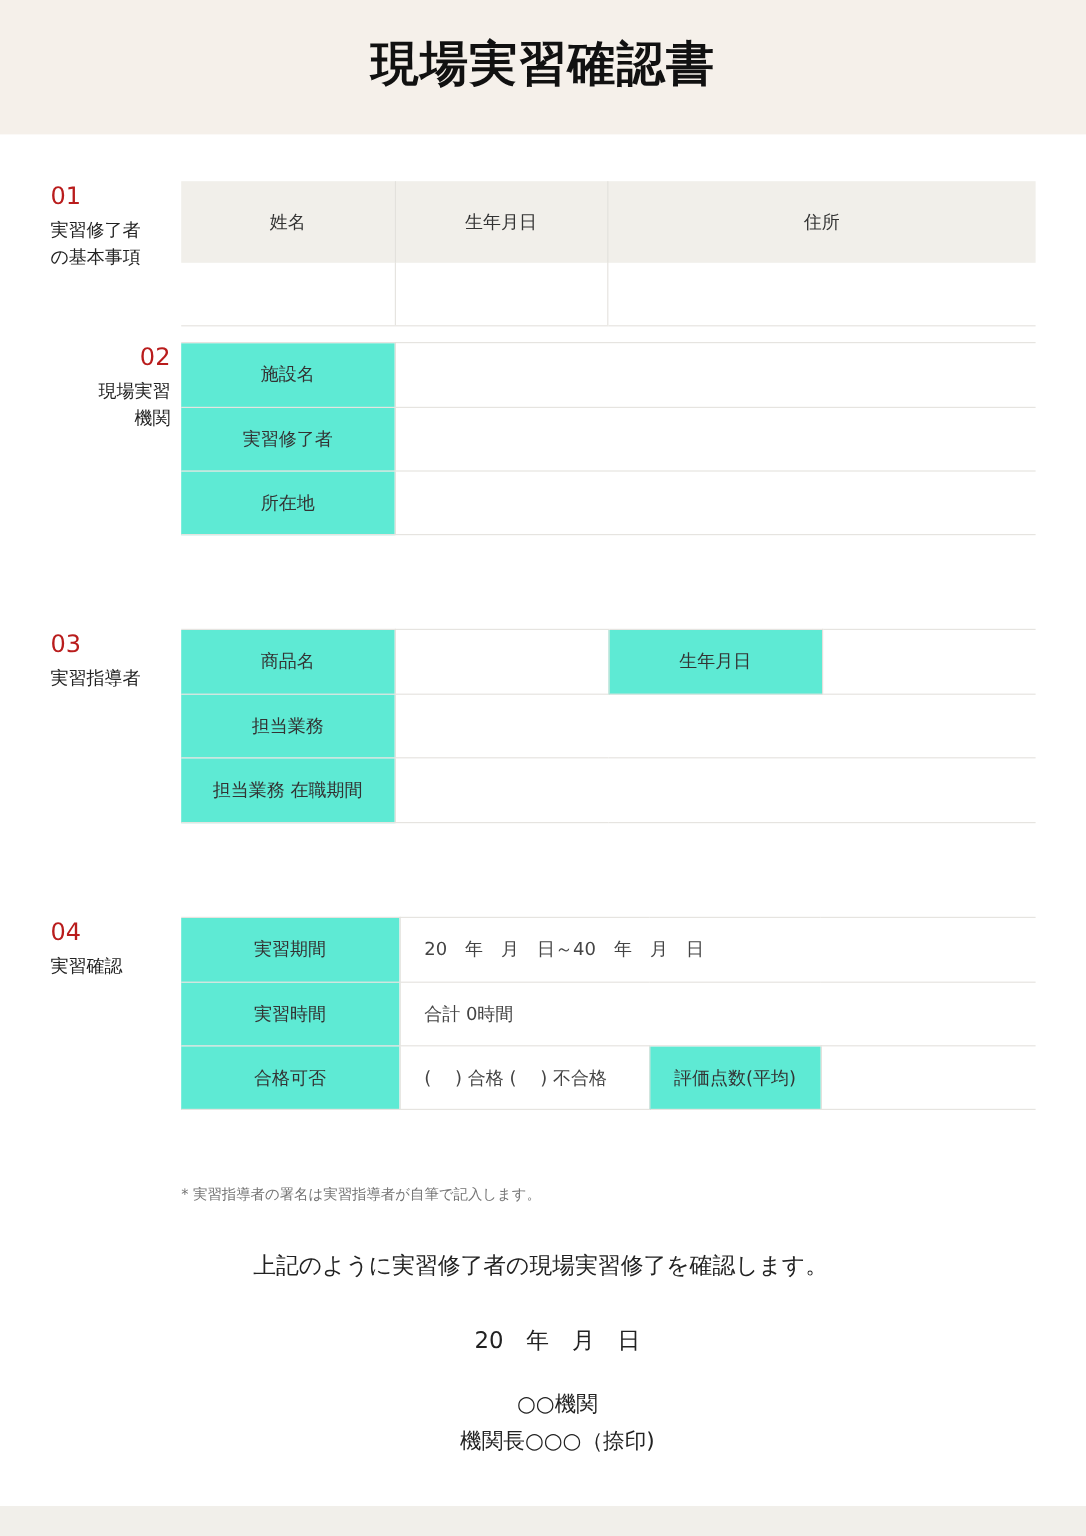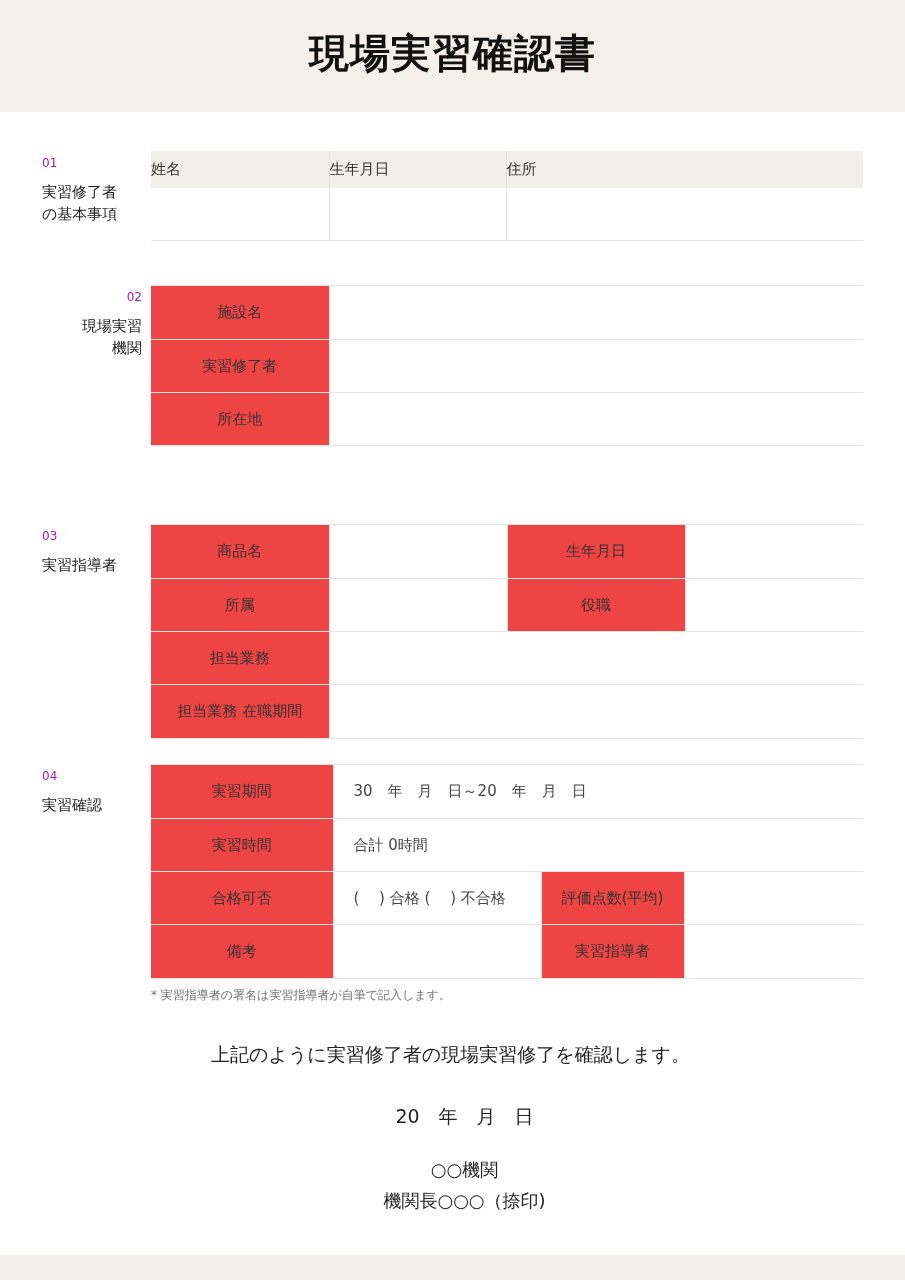--- a/index.html
+++ b/index.html
@@ -16,41 +16,41 @@
       margin-top: -6px;
     }
 
     .footer-band {
       position: absolute; left: 0; top: 1255px; width: 905px; height: 25px;
       background: #f1efea;
     }
 
     .section { position: absolute; left: 0; width: 905px; }
     .sec-label { position: absolute; left: 42px; top: 0; width: 100px; }
-    .sec-num { font-size: 12px; color: #a21caf; line-height: 20px; }
+    .sec-num { font-size: 20px; color: #b91c1c; line-height: 20px; }
     .sec-name { font-size: 15px; color: #222; line-height: 22px; margin-top: 6px; }
 
     table.grid {
       position: absolute; left: 151px; width: 712px;
       border-collapse: collapse; table-layout: fixed;
     }
     table.grid td {
       border-top: 1px solid #e6e4e0;
       border-bottom: 1px solid #e6e4e0;
       font-size: 15px; color: #333; vertical-align: middle;
     }
     table.grid td.lbl {
-      background: #ef4444; text-align: center;
+      background: #5eead4; text-align: center;
       border-right: 1px solid #e3e1dc;
     }
     table.grid td.val { background: #ffffff; padding-left: 20px; color: #444; }
     table.grid td.vsep { border-left: 1px solid #e6e4e0; }
 
     
-    table.t1 td.hdr { background: #f1efea; text-align: left; height: 37px; border-top: none; border-bottom: none; }
+    table.t1 td.hdr { background: #f1efea; text-align: center; height: 68px; border-top: none; border-bottom: none; }
     table.t1 td.hdr + td.hdr { border-left: 1px solid #e3e1dc; }
     table.t1 td.cell { height: 52px; border-top: none; }
     table.t1 td.cell + td.cell { border-left: 1px solid #e6e4e0; }
 
     .note {
       position: absolute; left: 151px; top: 987px;
       font-size: 12px; color: #737373;
     }
     .confirm {
       position: absolute; left: 12px; width: 905px; text-align: center; color: #222;
@@ -135,26 +135,20 @@
         <col style="width:178px">
       </colgroup>
     <tbody>
         <tr style="height:54px;">
       <td class="lbl">商品名</td>
       <td class="val"></td>
       <td class="lbl vsep">生年月日</td>
       <td class="val"></td>
     </tr>
     <tr style="height:53px;">
-      <td class="lbl">所属</td>
-      <td class="val"></td>
-      <td class="lbl vsep">役職</td>
-      <td class="val"></td>
-    </tr>
-    <tr style="height:53px;">
       <td class="lbl">担当業務</td>
       <td class="val" colspan="3"></td>
     </tr>
     <tr style="height:54px;">
       <td class="lbl">担当業務 在職期間</td>
       <td class="val" colspan="3"></td>
     </tr>
   </tbody>
     </table>
 </div>
@@ -167,36 +161,30 @@
   <table class="grid" style="top:0;">
     <colgroup>
         <col style="width:182px">
         <col style="width:208px">
         <col style="width:143px">
         <col style="width:179px">
       </colgroup>
     <tbody>
         <tr style="height:54px;">
       <td class="lbl">実習期間</td>
-      <td class="val" colspan="3">30　年　月　日～20　年　月　日</td>
+      <td class="val" colspan="3">20　年　月　日～40　年　月　日</td>
     </tr>
     <tr style="height:53px;">
       <td class="lbl">実習時間</td>
       <td class="val" colspan="3">合計 0時間</td>
     </tr>
     <tr style="height:53px;">
       <td class="lbl">合格可否</td>
       <td class="val">(　 ) 合格 (　 ) 不合格</td>
       <td class="lbl vsep">評価点数(平均)</td>
-      <td class="val"></td>
-    </tr>
-    <tr style="height:54px;">
-      <td class="lbl">備考</td>
-      <td class="val"></td>
-      <td class="lbl vsep">実習指導者</td>
       <td class="val"></td>
     </tr>
   </tbody>
     </table>
 </div>
 
 <div class="note">* 実習指導者の署名は実習指導者が自筆で記入します。</div>
 
 <div class="confirm" style="top:1042px; font-size:19px; padding-left:0; left:-2px;">上記のように実習修了者の現場実習修了を確認します。</div>
 <div class="confirm" style="top:1104px; font-size:19px;">20　年　月　日</div>

